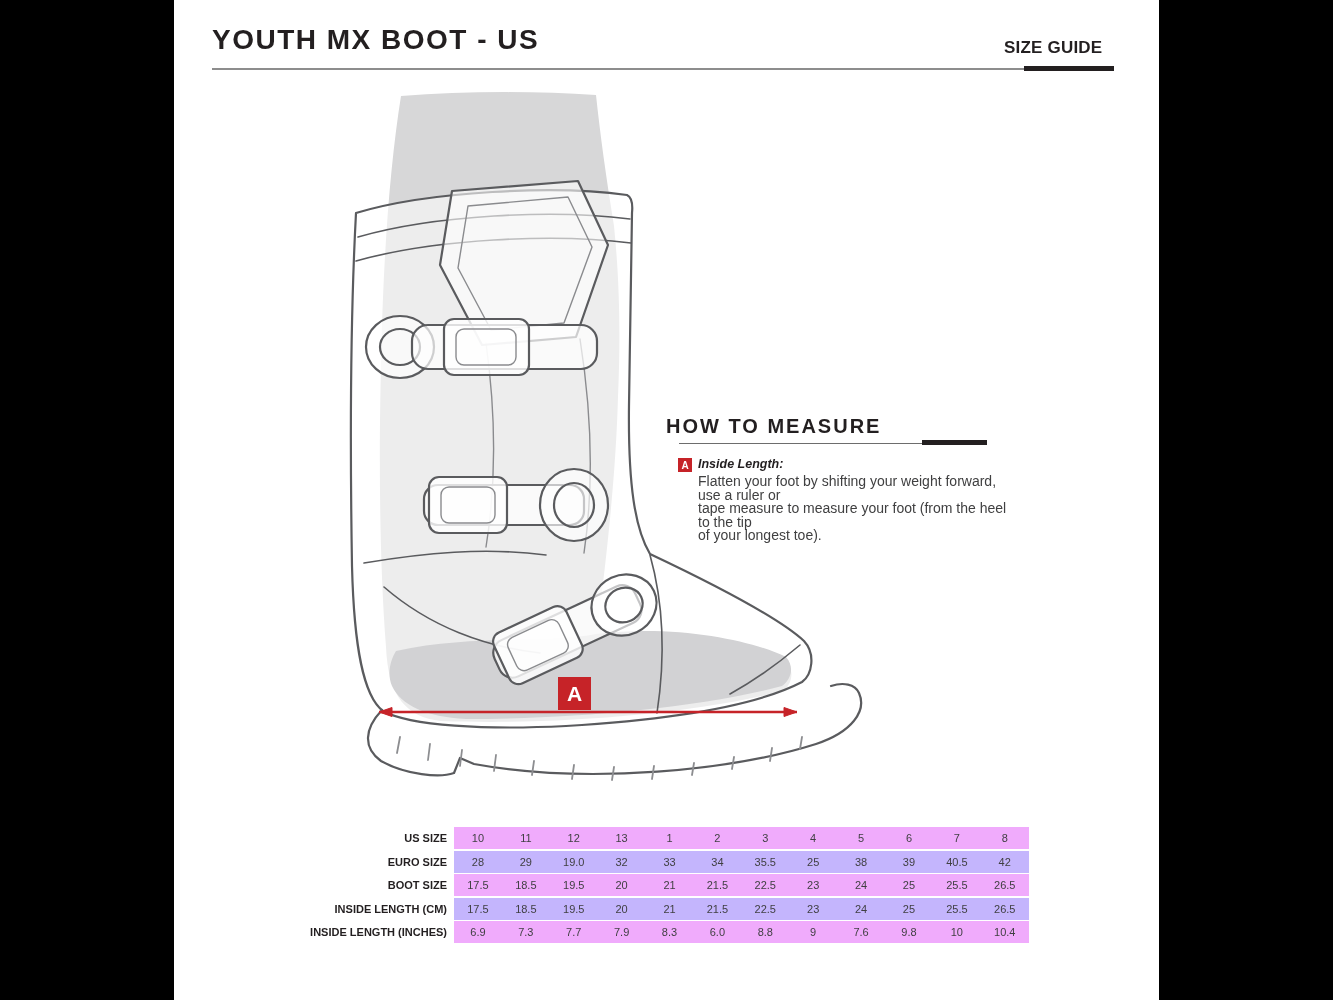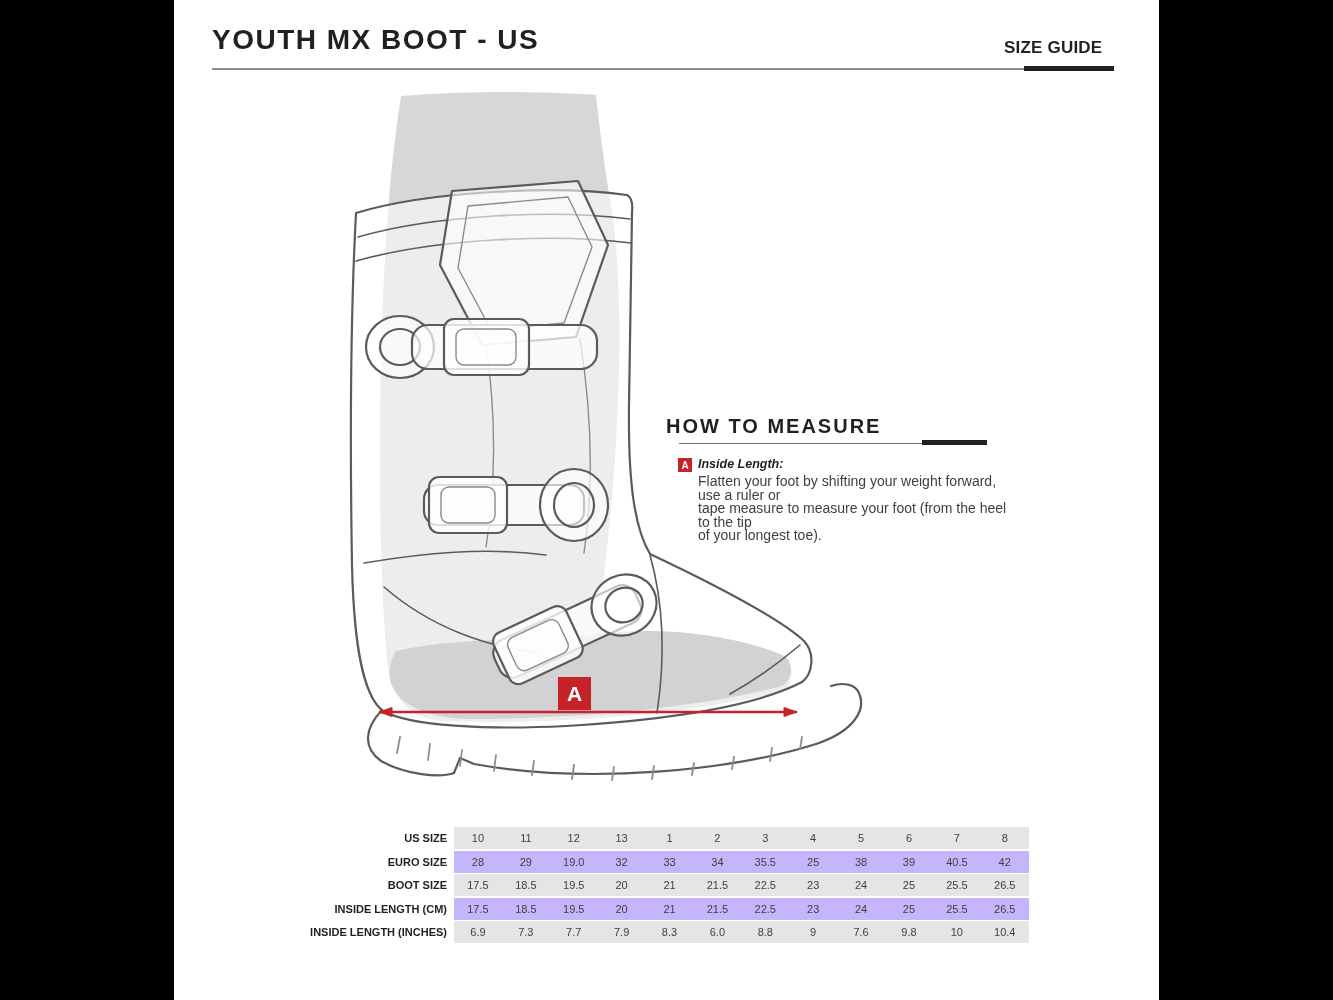--- a/index.html
+++ b/index.html
@@ -32,21 +32,21 @@
   .htm-item-title{position:absolute;left:524px;top:457px;font-size:12.5px;font-weight:bold;font-style:italic;}
   .htm-body{position:absolute;left:524px;top:475px;width:310px;font-size:14px;
             line-height:13.5px;color:#404041;}
 
   
   .size-table{position:absolute;left:40px;top:827px;}
   .trow{display:grid;grid-template-columns:240px repeat(12,47.9px);height:22px;margin-bottom:1.5px;}
   .tlabel{font-size:11px;font-weight:bold;text-align:right;line-height:22px;
           padding-right:7px;box-sizing:border-box;color:#231f20;}
   .tcell{font-size:11px;text-align:center;line-height:22px;color:#3f3f41;}
-  .trow.gray .tcell{background:#e5e5e5;}
+  .trow.gray .tcell{background:#f0abfc;}
   .trow.white .tcell{background:#c4b5fd;}
 
   svg{display:block;}
 </style>
 </head>
 <body>
 
 <div class="page">
 
   <div class="title">YOUTH MX BOOT - US</div>

